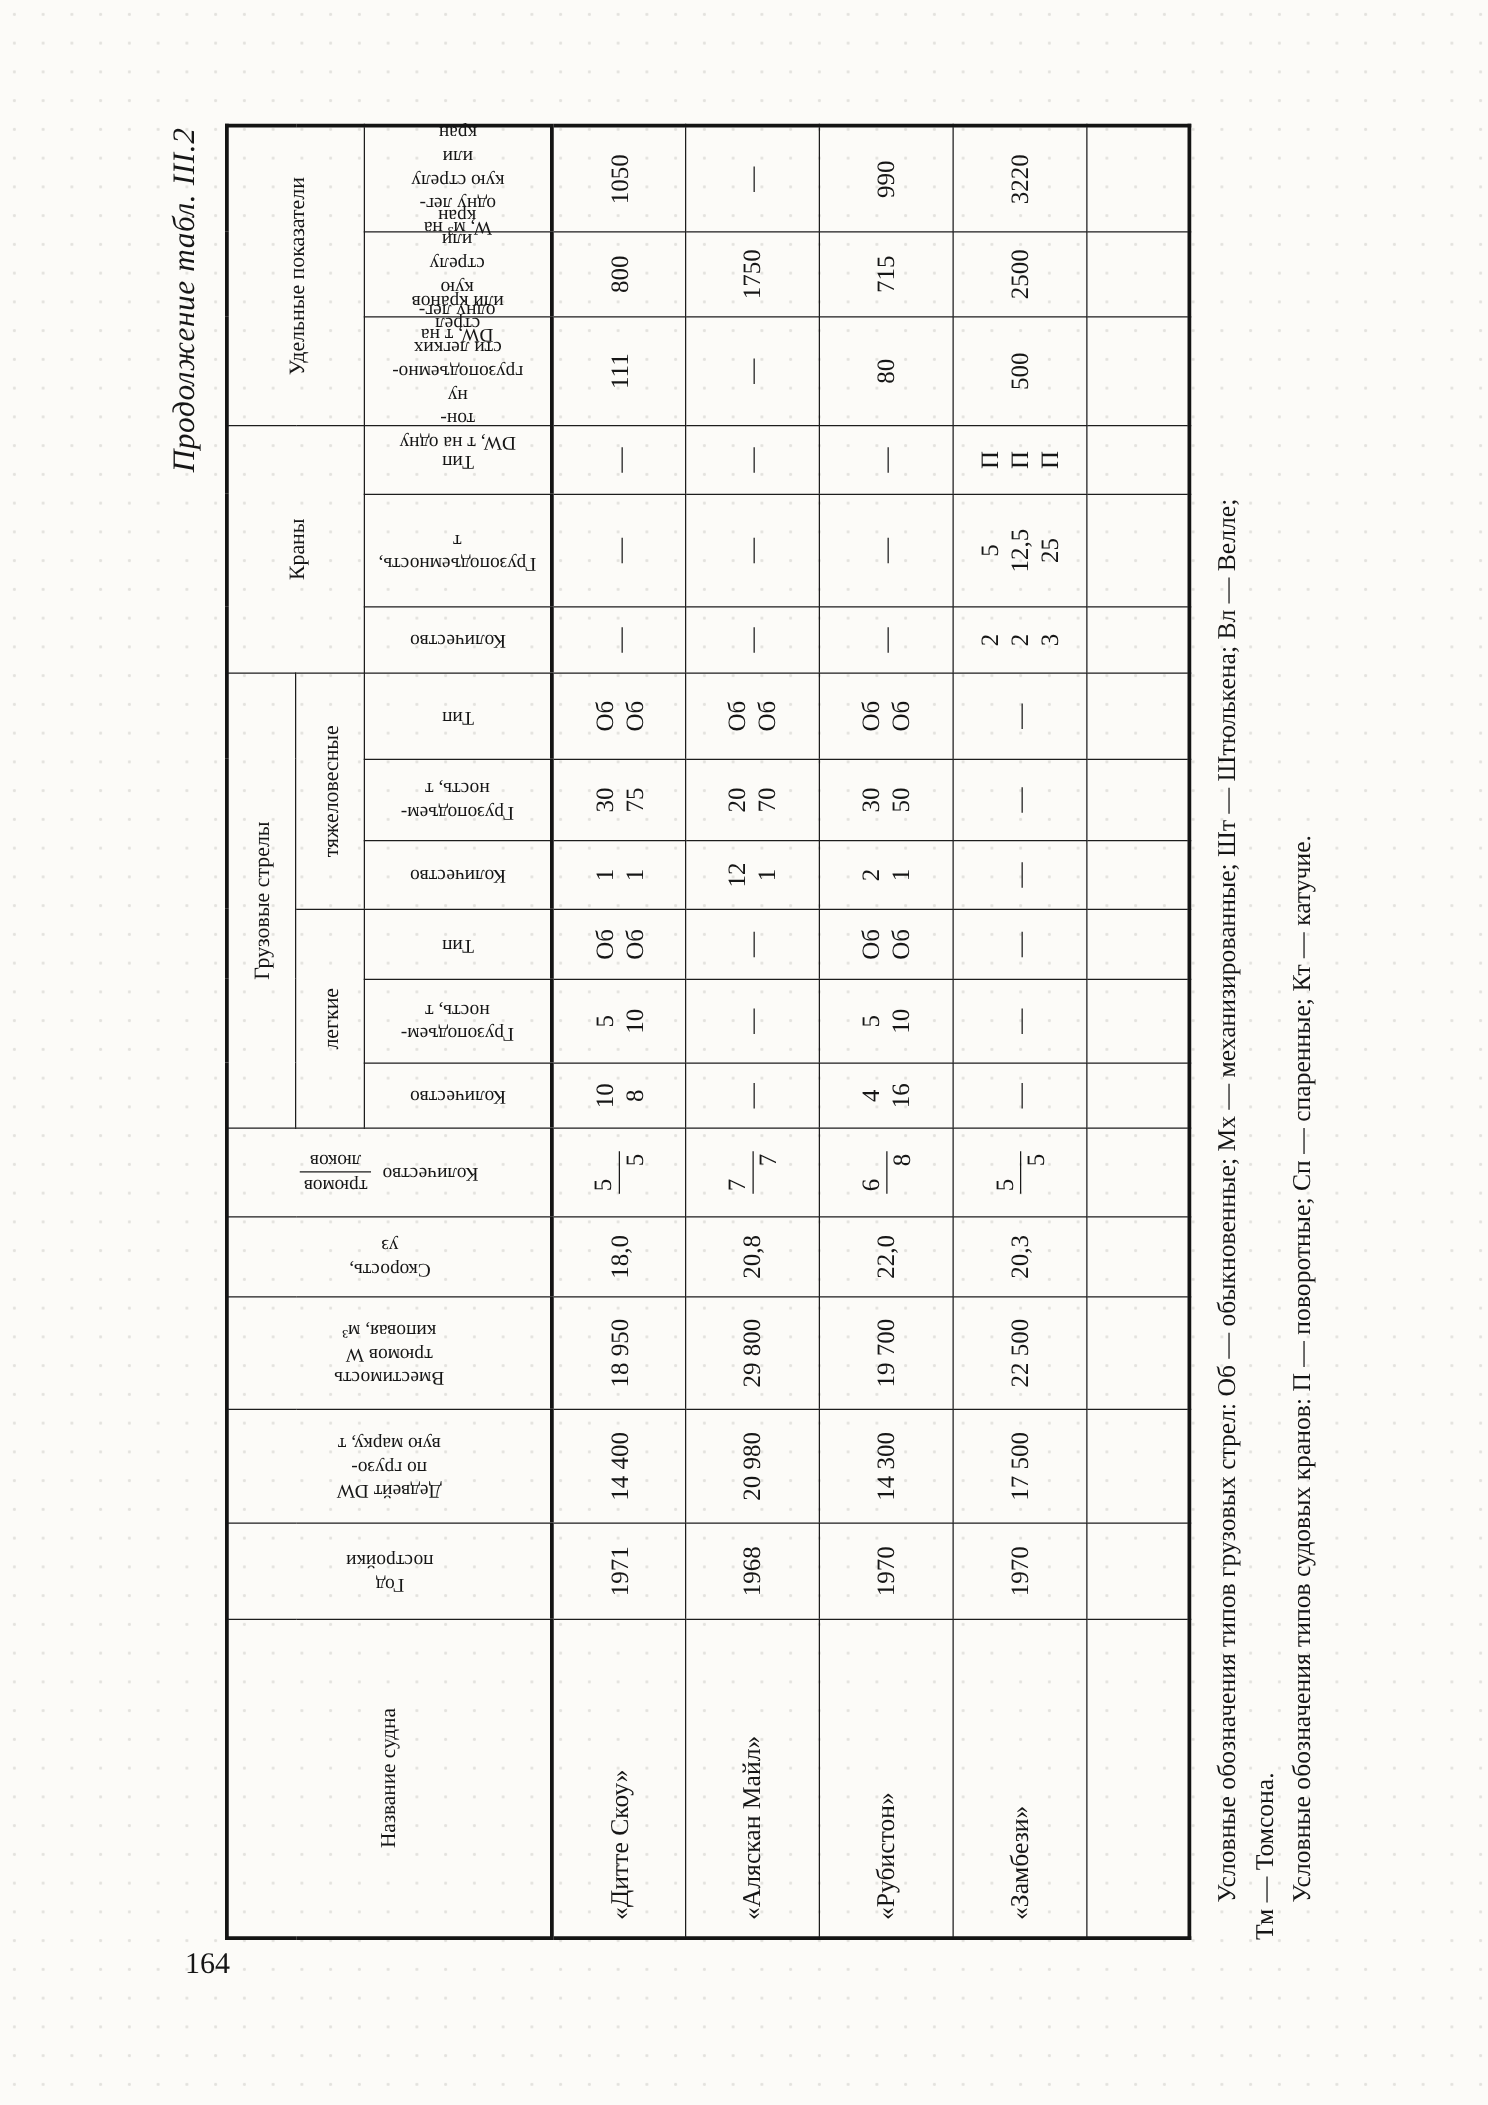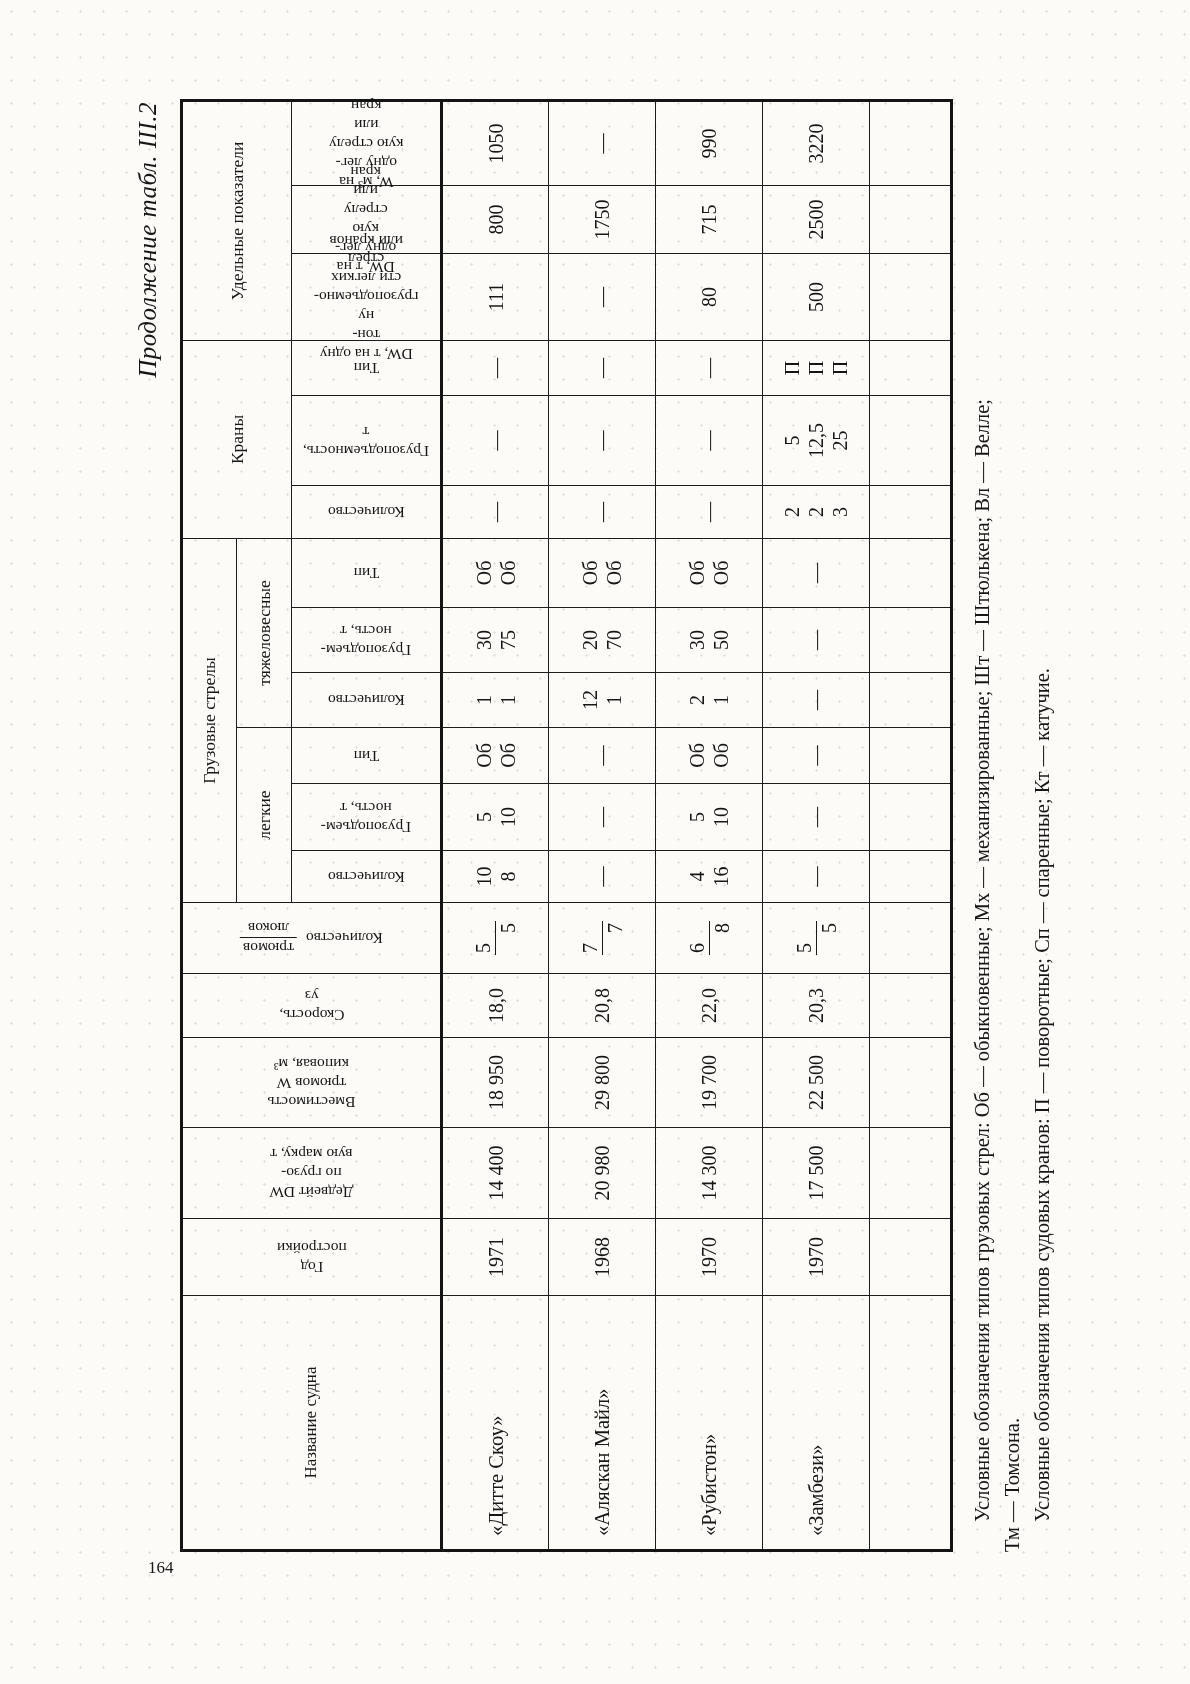--- a/index.html
+++ b/index.html
@@ -51,21 +51,21 @@
   .hfrac .fbar{align-self:stretch;height:0;border-top:1.5px solid #1a1a1a;}
   
   .dfrac{display:inline-flex;flex-direction:column;vertical-align:middle;font-size:20px;line-height:22px;}
   .dfrac .fn1{align-self:flex-start;padding:0 2px 1px 2px;}
   .dfrac .fbar{height:0;border-top:1.6px solid #1a1a1a;min-width:34px;}
   .dfrac .fn2{align-self:flex-end;padding:1px 2px 0 2px;}
   td.stack div{line-height:24px;}
   
   .footnotes{margin-top:14px;font-size:20.5px;line-height:30px;}
   .fn.indent{text-indent:30px;}
-  .page-number{position:absolute;left:148px;top:1558px;font-size:17px;}
+  .page-number{position:absolute;left:148px;top:1558px;font-size:24px;}
 </style>
 </head>
 <body>
 
 <div class="rot-block">
 
   <div class="cont-title">Продолжение табл. III.2</div>
 
   <table>
     <colgroup>

